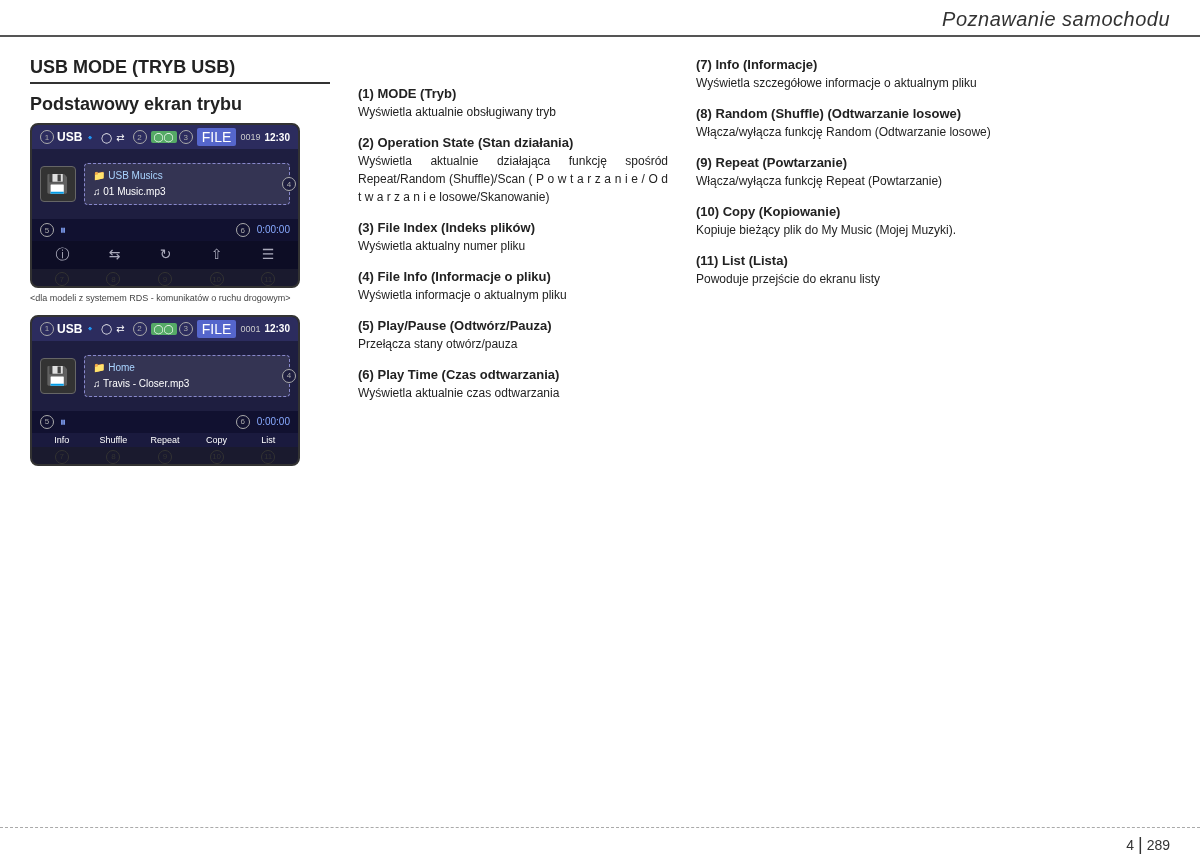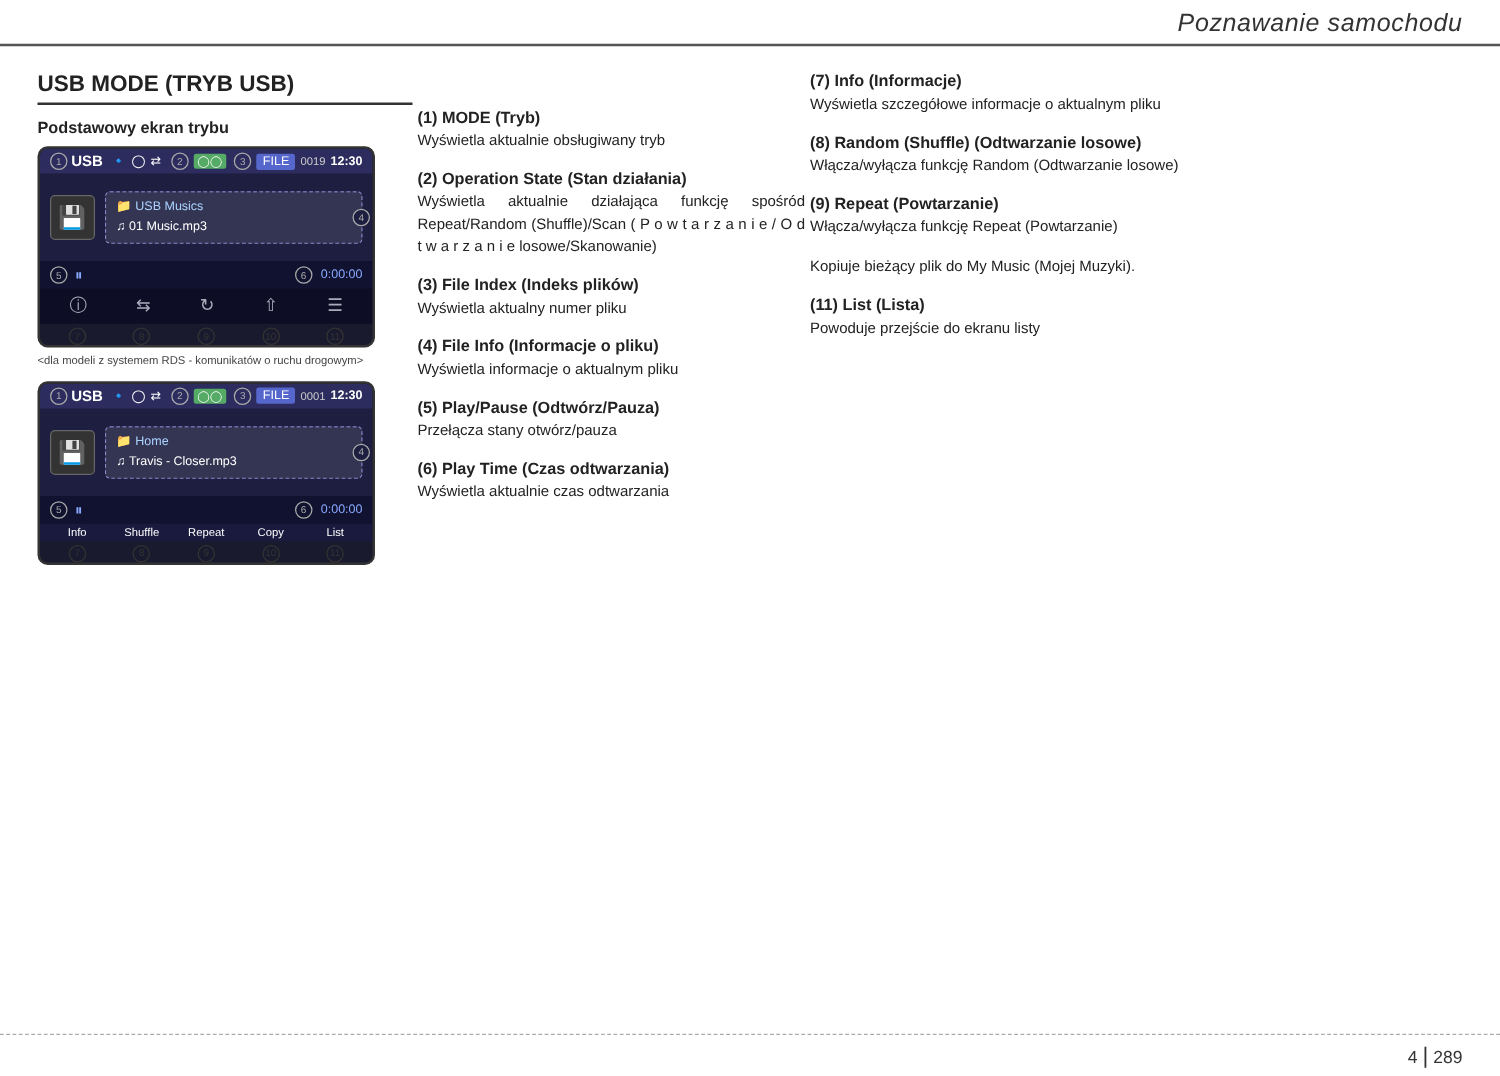--- a/index.html
+++ b/index.html
@@ -25,39 +25,39 @@
       font-style: italic;
       color: #333;
       letter-spacing: 0.5px;
     }
 
     
     .main-content {
       display: flex;
       flex-direction: row;
       padding: 20px 30px 10px 30px;
-      gap: 4px;
+      gap: 28px;
     }
 
     
     .left-col {
       width: 300px;
       flex-shrink: 0;
     }
 
     .section-title {
       font-size: 18px;
       font-weight: bold;
       margin-bottom: 10px;
       border-bottom: 2px solid #333;
       padding-bottom: 4px;
     }
 
     .subsection-title {
-      font-size: 13px;
+      font-size: 18px;
       font-weight: bold;
       margin-bottom: 8px;
       margin-top: 4px;
     }
 
     
     .screen-mockup {
       width: 270px;
       border-radius: 8px;
       overflow: hidden;
@@ -87,21 +87,21 @@
       font-size: 10px;
     }
     .screen-topbar .time {
       font-size: 10px;
       font-weight: bold;
     }
     .file-badge {
       background: #5566cc;
       color: #fff;
       padding: 1px 5px;
-      font-size: 10px;
+      font-size: 14px;
       border-radius: 2px;
     }
 
     .screen-main {
       background: #1e1e40;
       display: flex;
       align-items: center;
       gap: 8px;
       padding: 8px;
       min-height: 70px;
@@ -436,20 +436,21 @@
     </div>
         <div class="description-block">
       <div class="desc-title">(8) Random  (Shuffle)  (Odtwarzanie losowe)</div>
       <div class="desc-text">Włącza/wyłącza  funkcję  Random (Odtwarzanie losowe)</div>
     </div>
         <div class="description-block">
       <div class="desc-title">(9) Repeat (Powtarzanie)</div>
       <div class="desc-text">Włącza/wyłącza  funkcję  Repeat (Powtarzanie)</div>
     </div>
         <div class="description-block">
+      <div class="desc-title">(10) Copy (Kopiowanie)</div>
       <div class="desc-text">Kopiuje bieżący plik do My Music (Mojej Muzyki).</div>
     </div>
         <div class="description-block">
       <div class="desc-title">(11) List (Lista)</div>
       <div class="desc-text">Powoduje przejście do ekranu listy</div>
     </div>
       </div>
   </div>
 
 </div>

